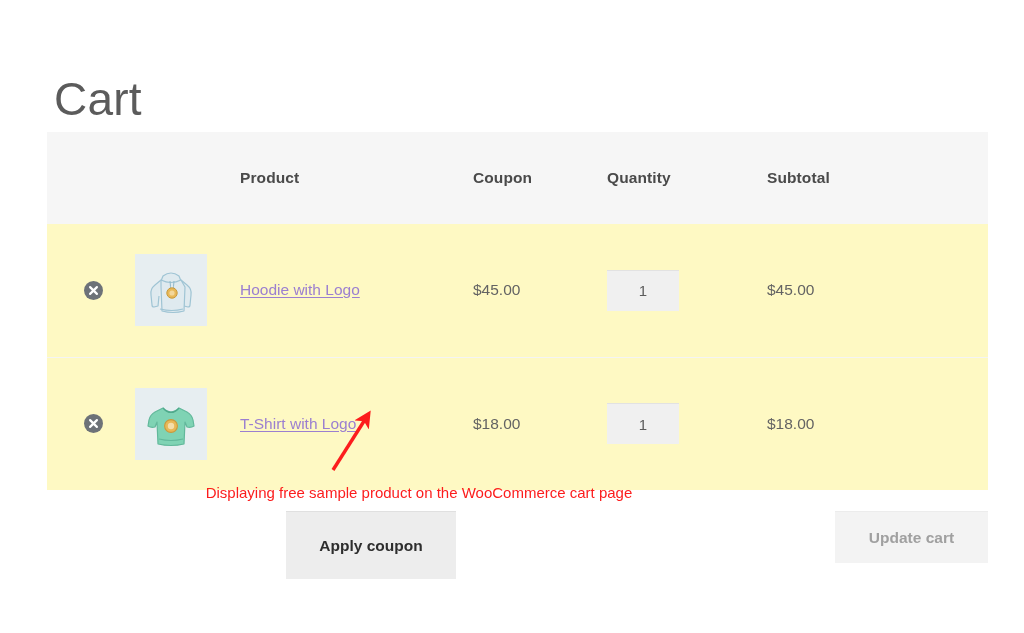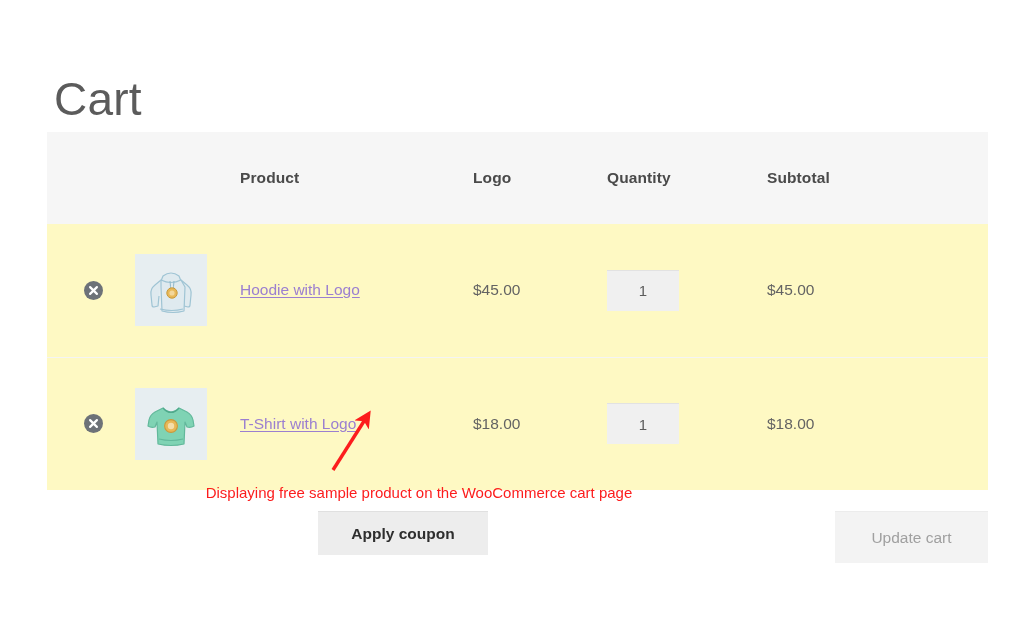--- a/index.html
+++ b/index.html
@@ -157,47 +157,47 @@
     padding: 0 14px;
     outline: none;
   }
   .coupon-input::placeholder { color: #8d8d8d; opacity: 1; }
 
   .apply-coupon-btn {
     position: absolute;
     left: 239px;
     top: 0;
     width: 170px;
-    height: 44px;
+    height: 68px;
     background: #ededed;
     border: none;
     border-top: 1px solid #e0e0e0;
     box-sizing: border-box;
     font-family: "Liberation Sans", sans-serif;
     font-size: 15.5px;
     font-weight: bold;
     color: #2e2e2e;
     cursor: pointer;
-    margin-left: 32px;
   }
 
   .update-cart-btn {
     position: absolute;
     right: 0;
     top: 0;
     width: 153px;
     height: 52px;
     background: #f3f3f3;
     border: none;
     border-top: 1px solid #ececec;
     box-sizing: border-box;
     font-family: "Liberation Sans", sans-serif;
     font-size: 15.5px;
     color: #a0a0a0;
     cursor: default;
+    font-weight: bold;
   }
 
   
   .annotation-text {
     position: absolute;
     left: 159px;
     top: 484px;
     width: 520px;
     text-align: center;
     font-size: 15px;
@@ -228,21 +228,21 @@
       <col class="col-name">
       <col class="col-price">
       <col class="col-qty">
       <col class="col-subtotal">
     </colgroup>
     <thead>
       <tr>
         <th></th>
         <th></th>
         <th>Product</th>
-        <th>Logo</th>
+        <th>Coupon</th>
         <th>Quantity</th>
         <th>Subtotal</th>
       </tr>
     </thead>
     <tbody>
 
       <tr>
         <td>
           <button class="remove-btn">
             <svg width="19" height="19" viewBox="0 0 19 19">

